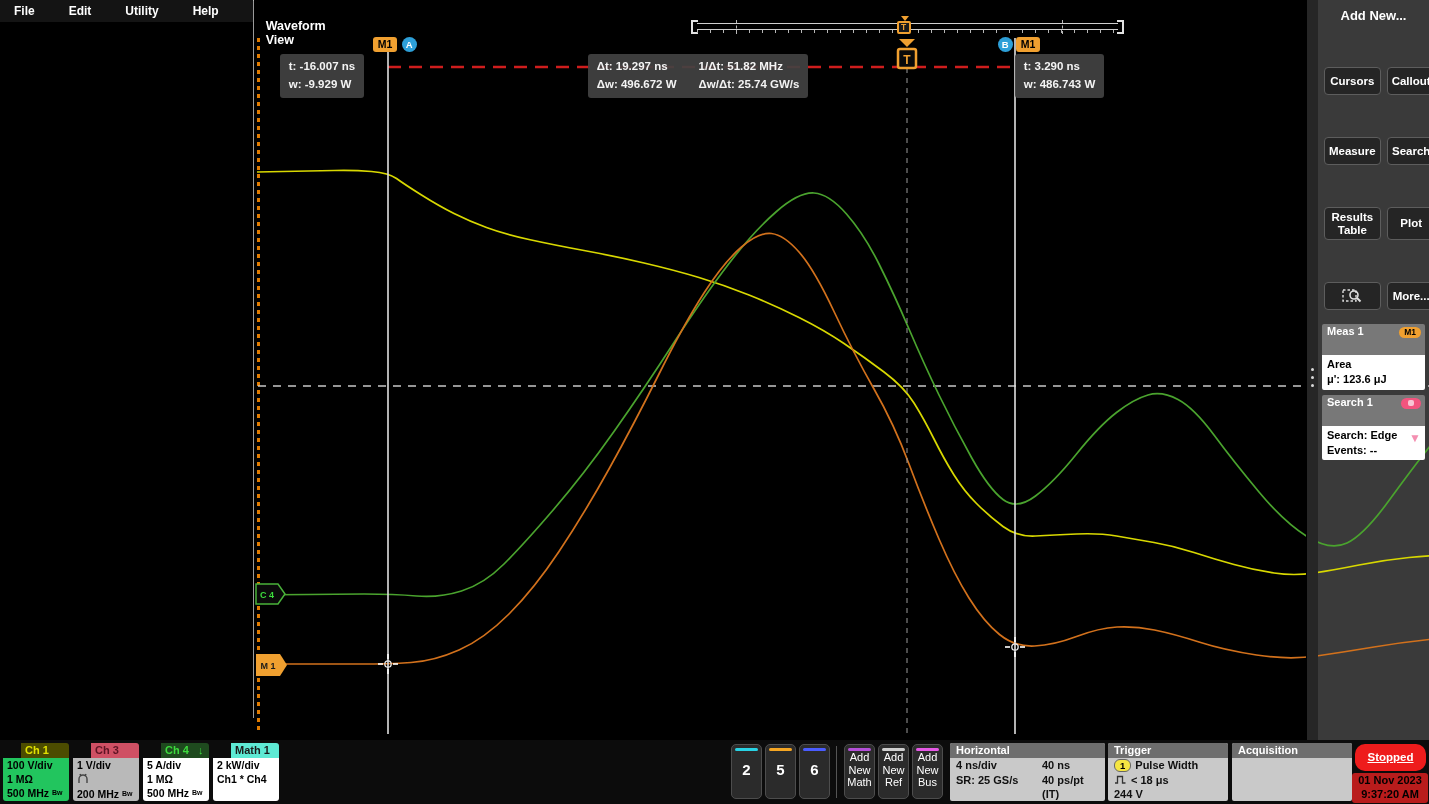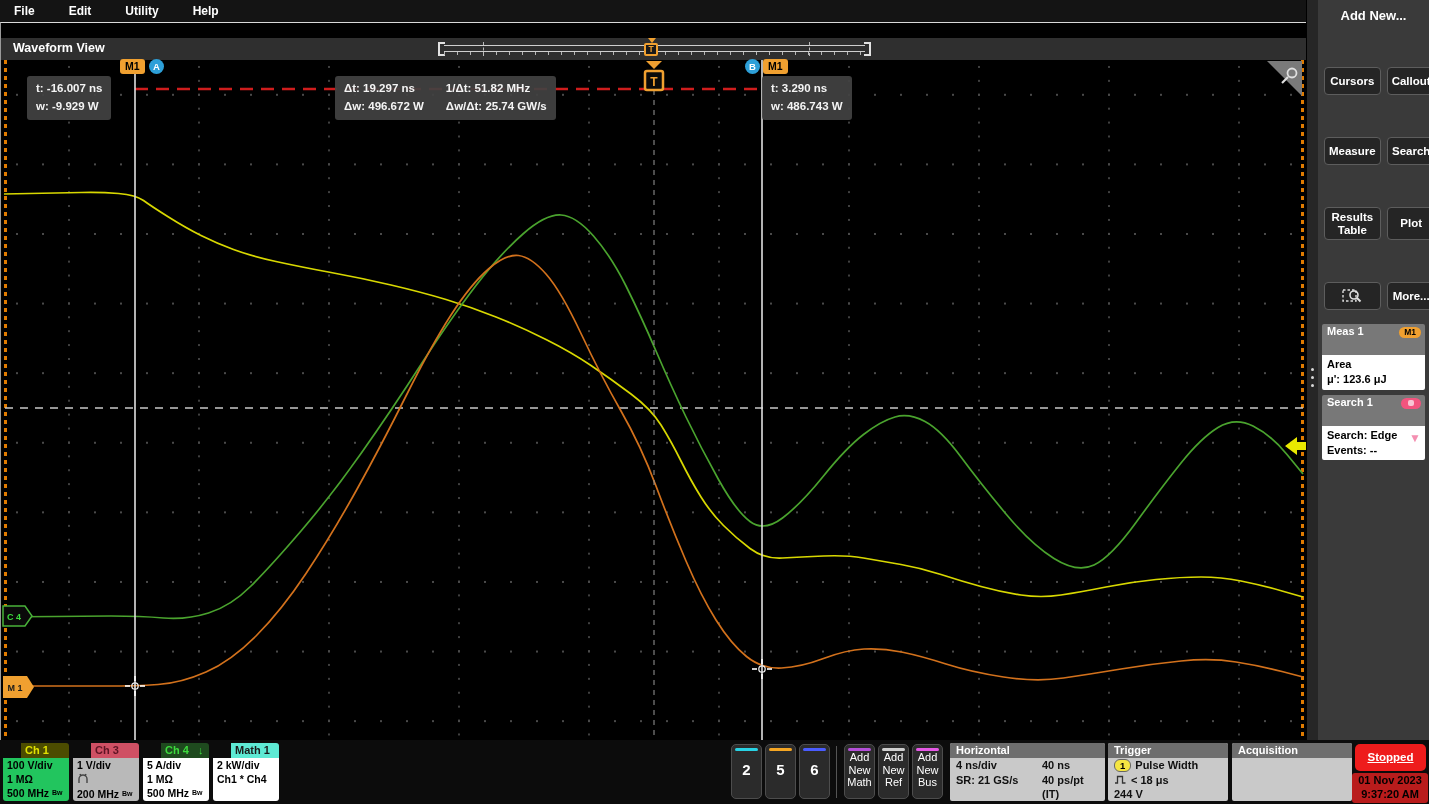--- a/index.html
+++ b/index.html
@@ -1,20 +1,20 @@
 <!DOCTYPE html>
 <html><head>
 <meta charset="utf-8">
 <style>
   * { margin:0; padding:0; box-sizing:border-box; }
   html,body { width:1429px; height:804px; background:#000; overflow:hidden;
               font-family:"Liberation Sans","DejaVu Sans",sans-serif; }
   .app { width:1429px; height:804px; display:flex; flex-direction:column; }
   .toprow { display:flex; height:740px; }
-  .left-col { width:1306px; display:flex; flex-direction:column; }
+  .left-col { width:1306px; display:flex; }
 
   
   .menubar { height:22px; background:#141414; display:flex; align-items:center; padding-left:14px; }
   .menubar span { color:#fff; font-size:12px; font-weight:bold; margin-right:34px; cursor:default; }
 
   
   .wave-window { height:718px; border-top:1px solid #d9d9d9; border-left:1px solid #9a9a9a; position:relative; }
   .titlebar { height:22px; background:#2f2f2f; position:relative;margin-top:15px; }
   .titlebar .wtitle { position:absolute; left:12px; top:3px; color:#fff; font-size:12.5px; font-weight:bold; }
 
@@ -93,21 +93,21 @@
 
   .infopanel { position:absolute; top:3px; background:#c9c9c9; border-radius:2px; overflow:hidden; height:58px; }
   .infopanel .hd { background:#6e6e6e; color:#fff; font-size:11px; font-weight:bold; padding:0 6px; height:15px; line-height:15px; }
   .infopanel .bd { font-size:11px; font-weight:bold; color:#111; padding:0 6px; line-height:1.32; }
   .hrow { display:grid; grid-template-columns:86px auto; }
   .trigrow { display:flex; align-items:center; gap:4px; }
   .t1badge { background:#f5e642; border:1px solid #666; border-radius:6px; font-size:9.5px; font-weight:bold;
       color:#000; padding:0 5px; line-height:11px; }
   .acqrow { display:flex; justify-content:space-between; }
 
-  .stopbtn { position:absolute; left:1355px; top:4px; width:71px; height:27px; border-radius:5px;
+  .stopbtn { position:absolute; left:1355px; top:4px; width:71px; height:27px; border-radius:10px;
       color:#fff; font-size:11.5px; font-weight:bold; text-align:center; line-height:27px; cursor:pointer;text-decoration:underline; }
   .clock { position:absolute; left:1352px; top:33px; width:76px; background:#b91c1c; border-radius:3px;
       color:#000; font-size:11px; font-weight:bold; text-align:center; line-height:1.25; padding:1px 0; }
 </style>
 </head>
 <body>
 
 <div class="app">
   <div class="toprow">
     <div class="left-col">
@@ -332,21 +332,21 @@
     </div>
 
     <div class="infopanel" style="left:950px; width:155px">
       <div class="hd">Horizontal</div>
       <div class="bd">
         <div class="hrow">
             <span>4 ns/div</span>
           <span>40 ns</span>
           </div>
         <div class="hrow">
-            <span>SR: 21 GS/s</span>
+            <span>SR: 25 GS/s</span>
           <span>40 ps/pt (IT)</span>
           </div>
 
       </div>
     </div>
 
     <div class="infopanel" style="left:1108px; width:120px">
       <div class="hd">Trigger</div>
       <div class="bd">
         <div class="trigrow">

